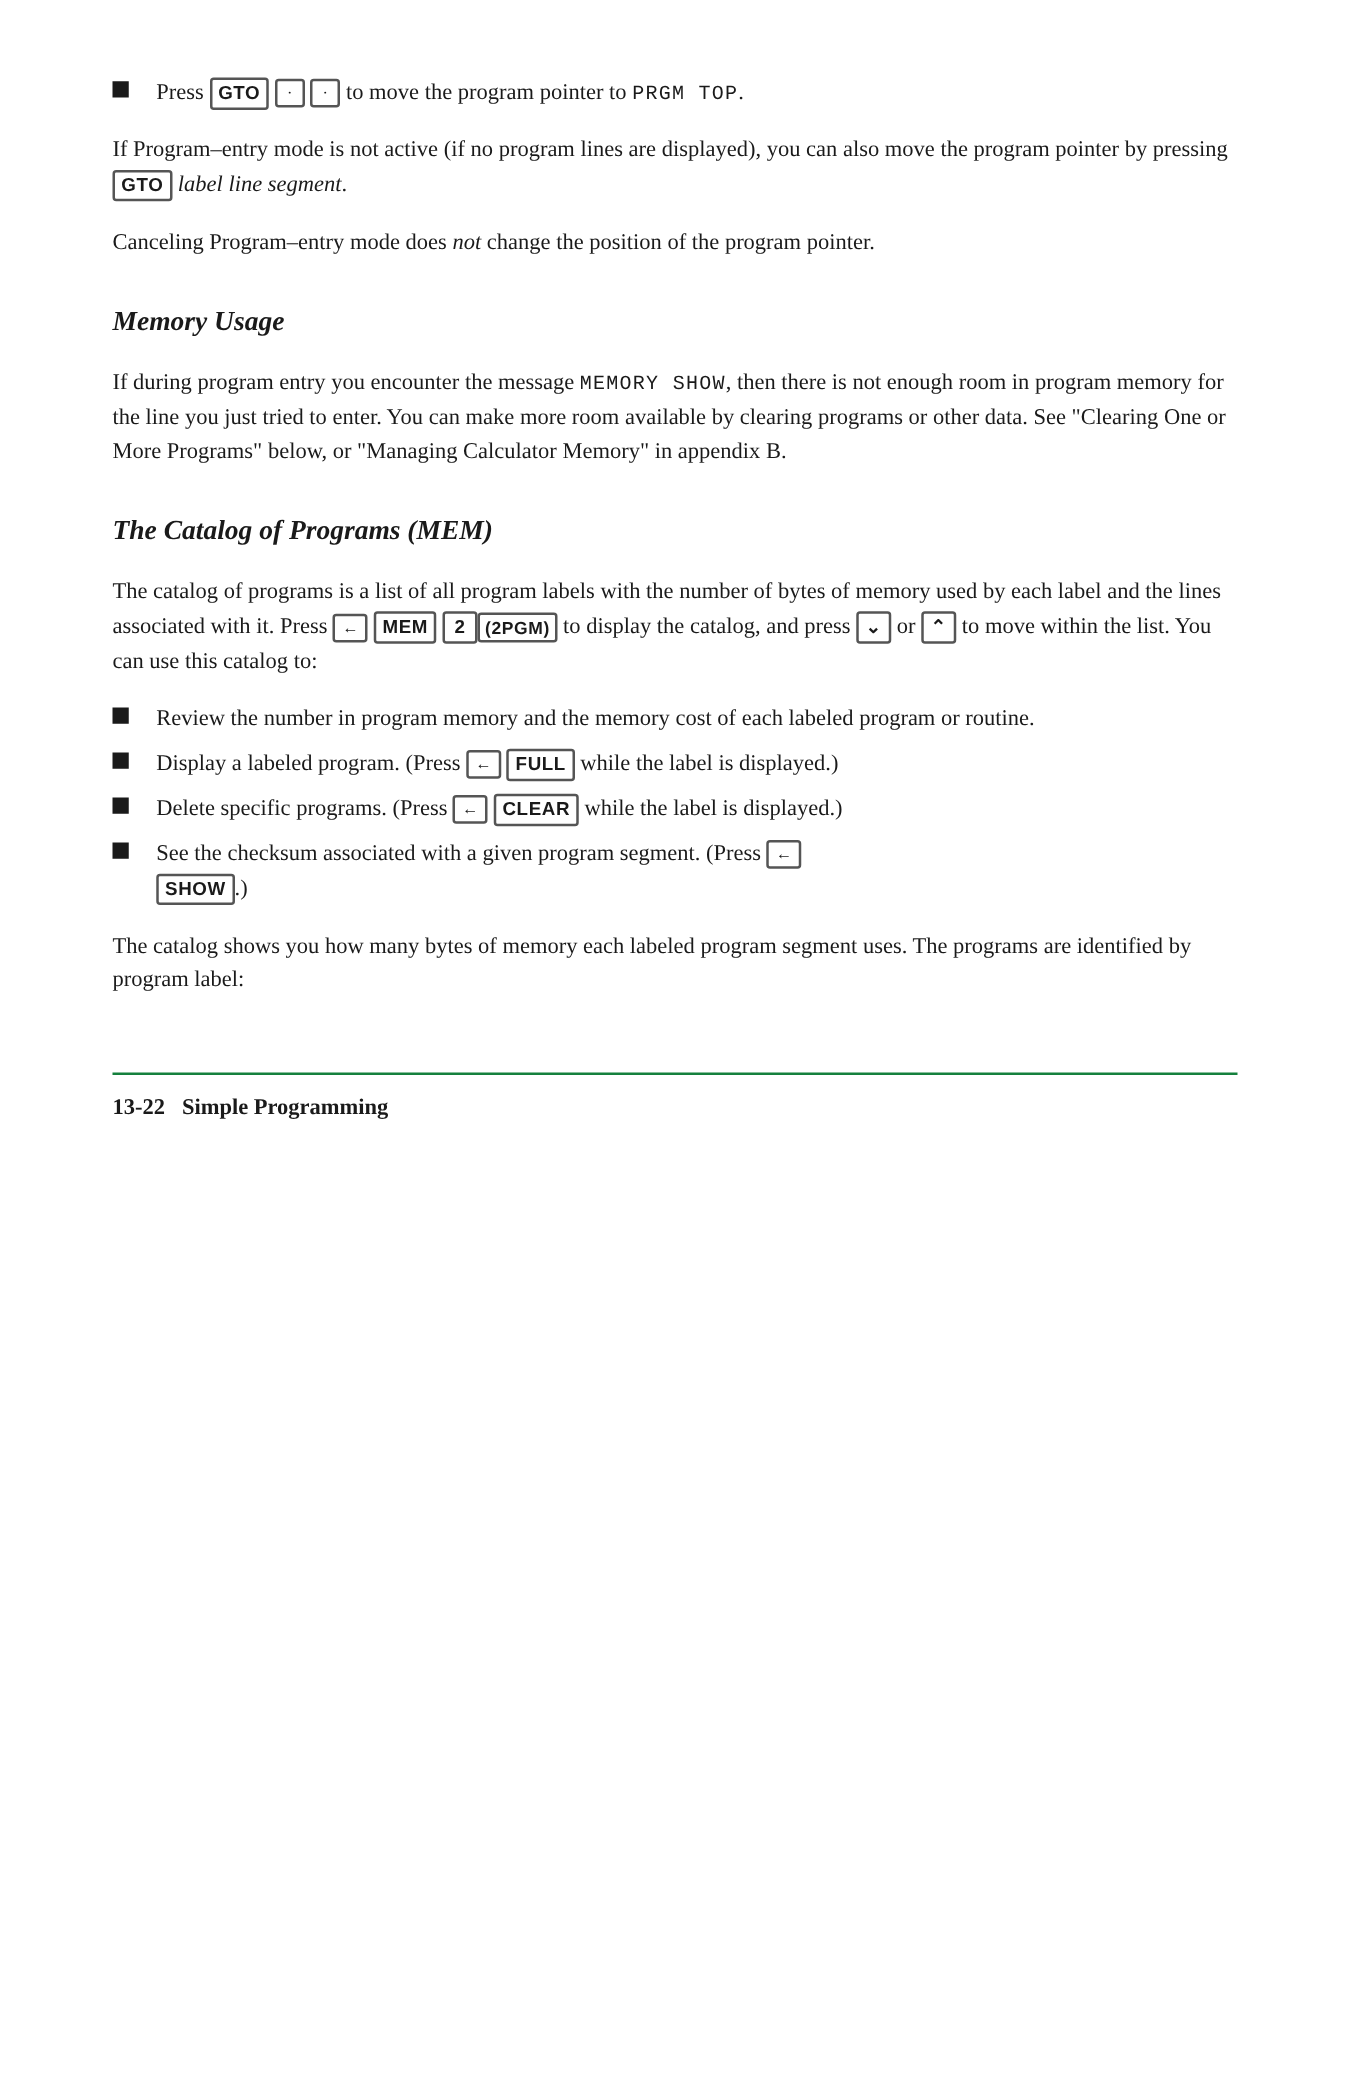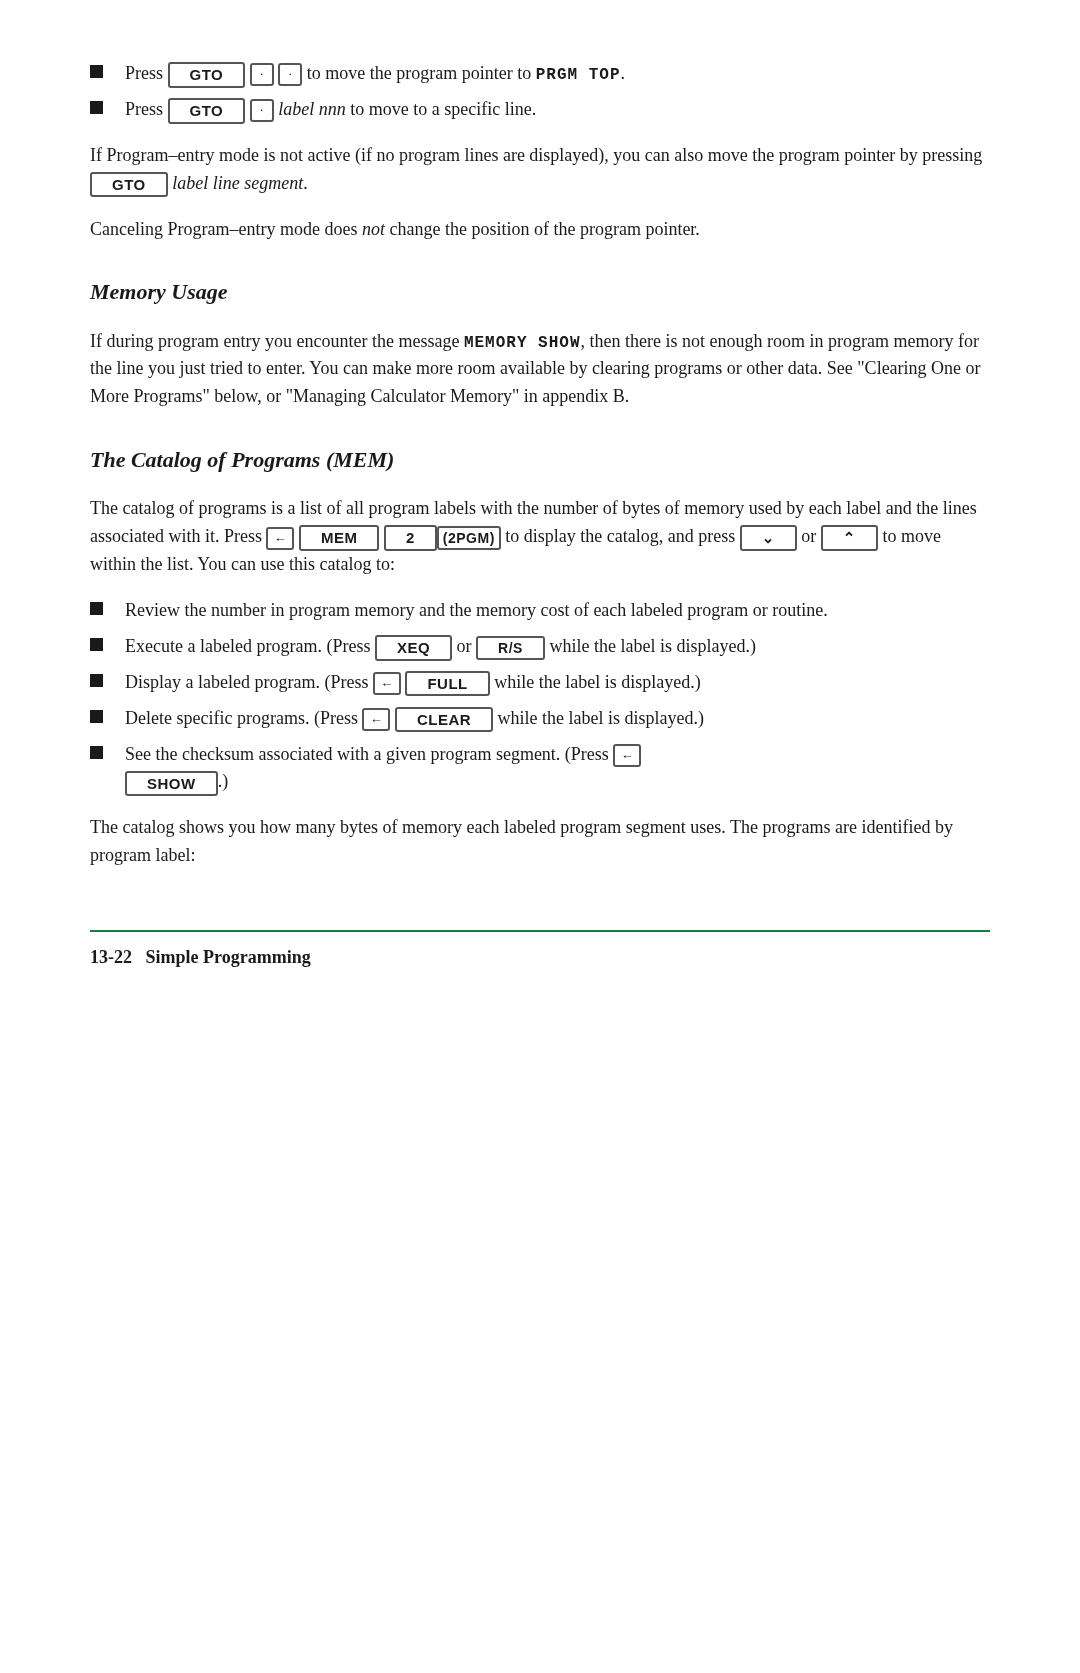--- a/index.html
+++ b/index.html
@@ -44,21 +44,21 @@
       margin: 32px 0 18px 0;
       font-style: italic;
     }
     
     .key {
       display: inline-flex;
       align-items: center;
       justify-content: center;
       border: 2px solid #555;
       border-radius: 3px;
-      padding: 1px 20px;
+      padding: 1px 5px;
       font-size: 15px;
       font-family: Arial, sans-serif;
       font-weight: bold;
       background: #fff;
       min-width: 28px;
       letter-spacing: 0.5px;
       vertical-align: middle;
       line-height: 1.3;
     }
     
@@ -71,21 +71,21 @@
       padding: 1px 5px;
       font-size: 13px;
       background: #fff;
       min-width: 24px;
       vertical-align: middle;
       line-height: 1.3;
     }
     .monospace-text {
       font-family: "Courier New", Courier, monospace;
       font-size: 16px;
-      font-weight: bold;
+      font-weight: normal;
       letter-spacing: 1px;
     }
     .italic { font-style: italic; }
     .footer-line {
       border-top: 2px solid #15803d;
       margin-top: auto;
       padding-top: 12px;
       font-size: 18px;
       font-weight: bold;
       margin-top: 60px;
@@ -95,28 +95,20 @@
 <body>
 
 <ul class="bullet-list">
   <li>
     <span class="bullet-square"></span>
     <span class="bullet-content">
       Press <span class="key">GTO</span>
       <span class="dot-key">·</span>
       <span class="dot-key">·</span>
       to move the program pointer to <span class="monospace-text">PRGM TOP</span>.
-    </span>
-  </li>
-  <li>
-    <span class="bullet-square"></span>
-    <span class="bullet-content">
-      Press <span class="key">GTO</span>
-      <span class="dot-key">·</span>
-      <span class="italic">label nnn</span> to move to a specific line.
     </span>
   </li>
 </ul>
 
 <p>
   If Program–entry mode is not active (if no program lines are displayed), you can
   also move the program pointer by pressing <span class="key">GTO</span> <span class="italic">label line segment</span>.
 </p>
 
 <p>
@@ -151,26 +143,20 @@
 <ul class="bullet-list">
   <li>
     <span class="bullet-square"></span>
     <span class="bullet-content">
       Review the number in program memory and the memory cost of each labeled program or routine.
     </span>
   </li>
   <li>
     <span class="bullet-square"></span>
     <span class="bullet-content">
-      Execute a labeled program. (Press <span class="key">XEQ</span> or <span class="key" style="font-size:14px;">R/S</span> while the label is displayed.)
-    </span>
-  </li>
-  <li>
-    <span class="bullet-square"></span>
-    <span class="bullet-content">
       Display a labeled program. (Press
       <span class="key" style="font-size:13px; padding:1px 4px;">←</span>
       <span class="key">FULL</span>
       while the label is displayed.)
     </span>
   </li>
   <li>
     <span class="bullet-square"></span>
     <span class="bullet-content">
       Delete specific programs. (Press

